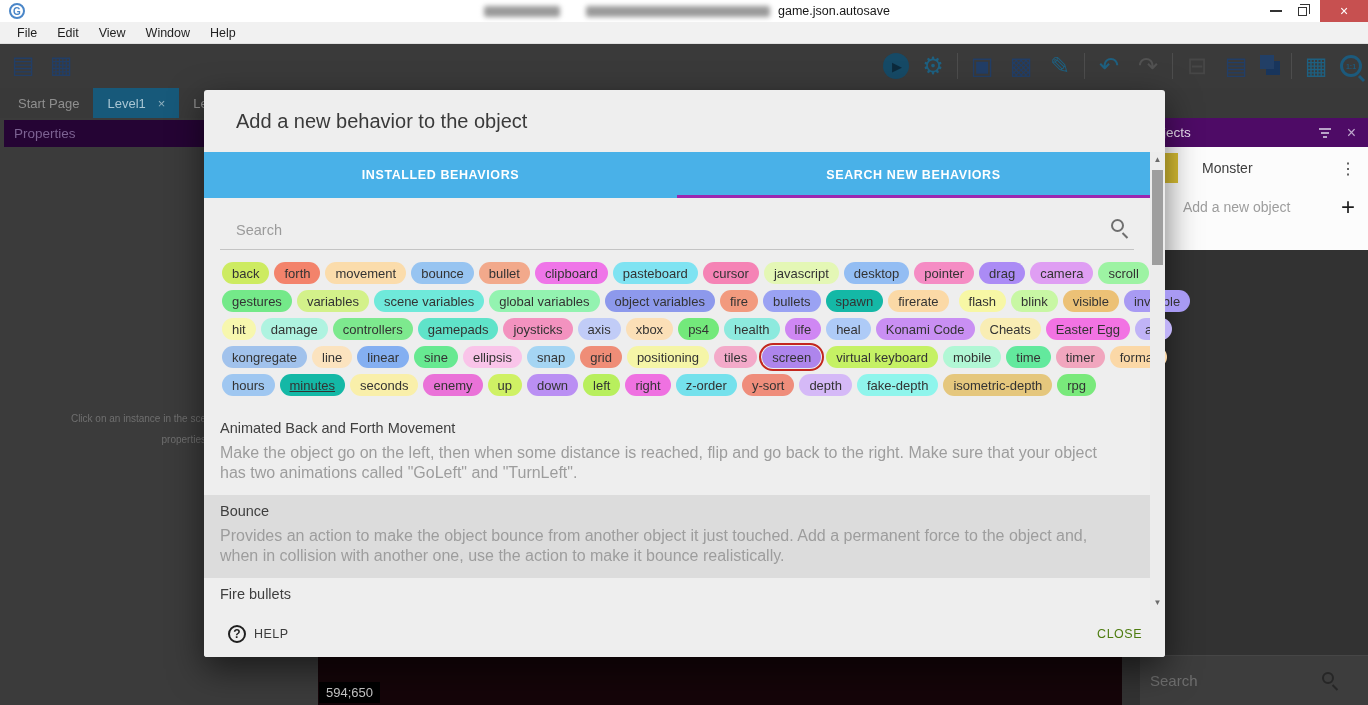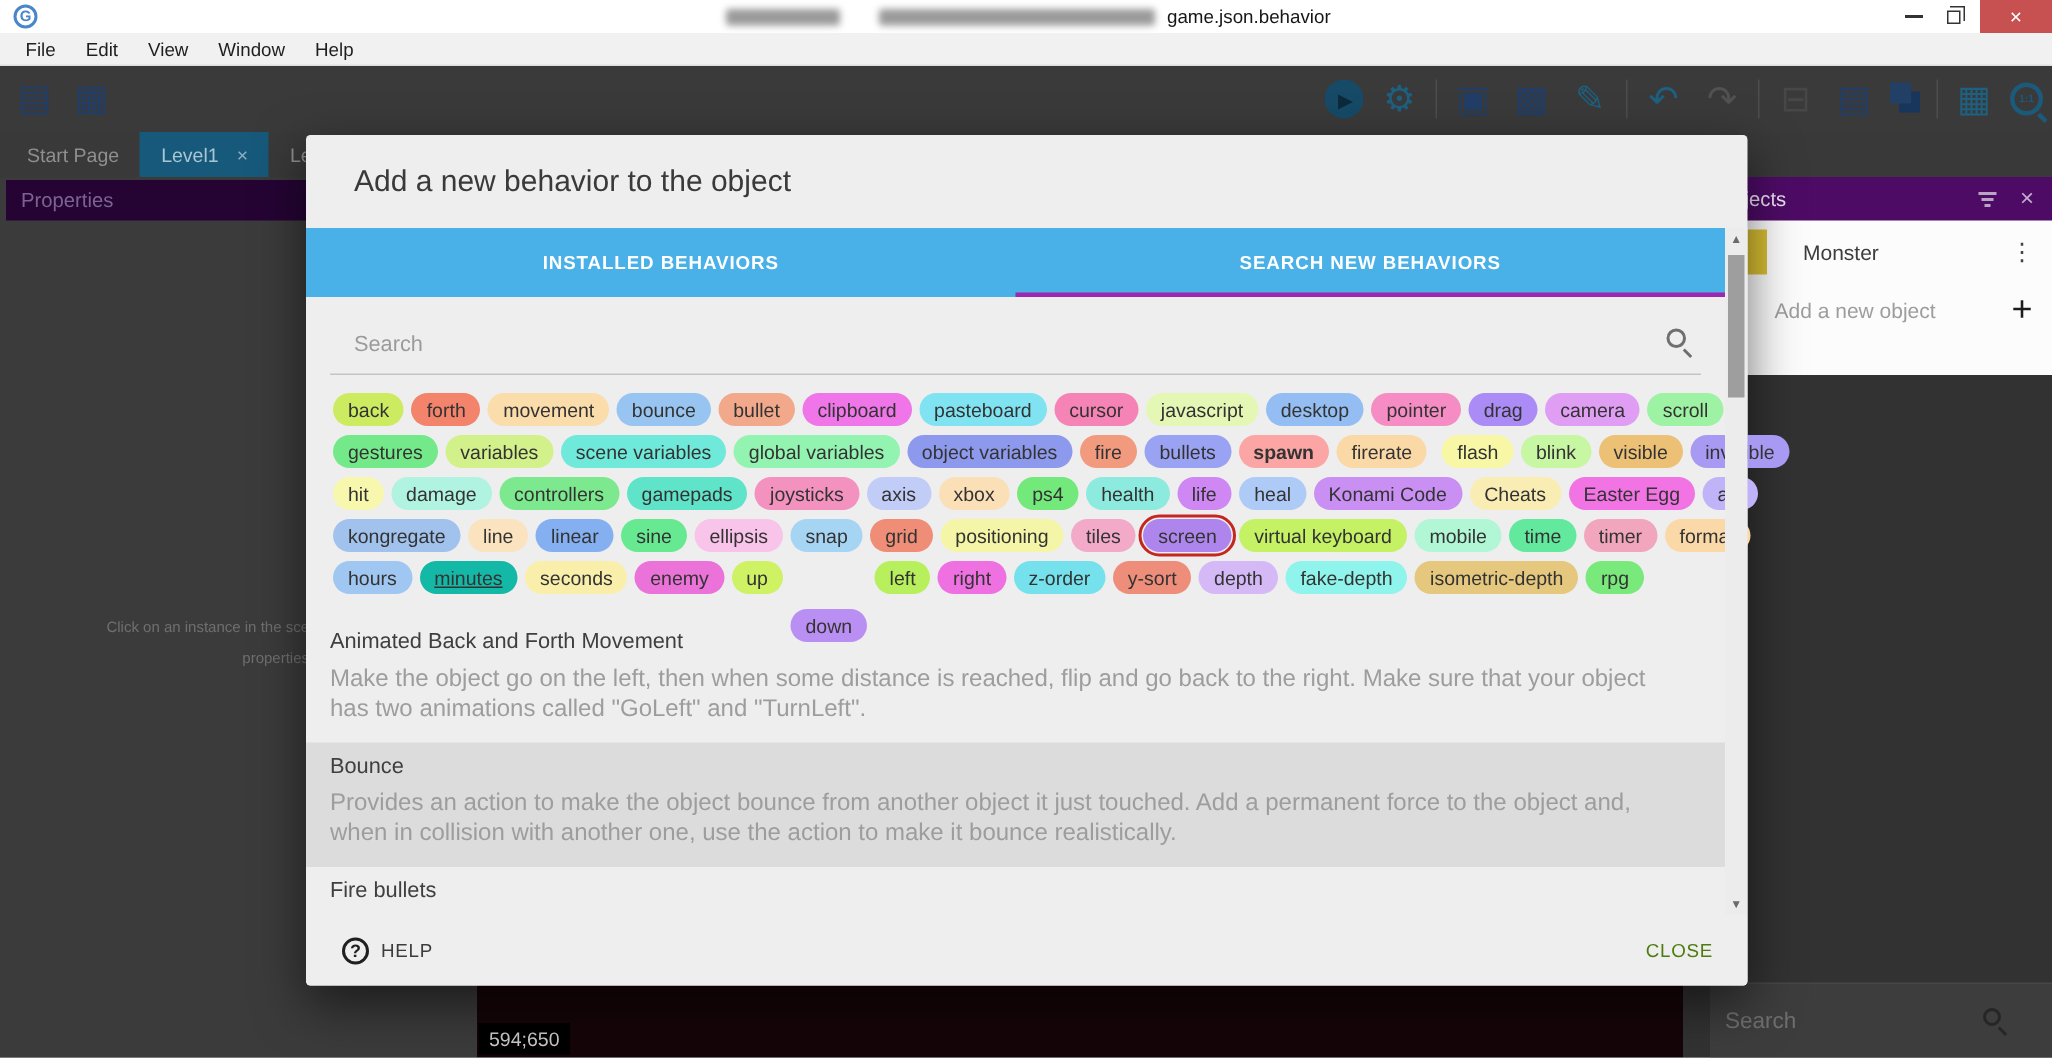--- a/index.html
+++ b/index.html
@@ -107,21 +107,21 @@
   .help-label{font-size:12.5px;color:#3c3c3c;letter-spacing:.5px;}
   .close-btn{margin-left:auto;font-size:12.5px;color:#4d7c0f;letter-spacing:.5px;}
 </style>
 </head>
 <body>
 
 <div class="titlebar">
   <span class="gd-logo">G</span>
   <span class="blurbar blur1"></span>
   <span class="blurbar blur2"></span>
-  <span class="title-tail">game.json.behavior</span>
+  <span class="title-tail">game.json.autosave</span>
   <span class="winbtn-min"></span>
   <span class="winbtn-restore"></span>
   <span class="winbtn-close">×</span>
 </div>
 
 <div class="menubar">
 
 <span class="menu-item">File</span>
     <span class="menu-item">Edit</span>
     <span class="menu-item">View</span>
@@ -237,21 +237,21 @@
       </div>
     <div class="chip-row">
 
     <span class="chip" style="background-color: rgb(116, 233, 137);">gestures</span>
         <span class="chip" style="background-color: rgb(211, 241, 138);">variables</span>
         <span class="chip" style="background-color: rgb(111, 233, 218);">scene variables</span>
         <span class="chip" style="background-color: rgb(147, 243, 176);">global variables</span>
         <span class="chip" style="background-color: rgb(141, 153, 236);">object variables</span>
         <span class="chip" style="background-color: rgb(242, 154, 126);">fire</span>
         <span class="chip" style="background-color: rgb(154, 162, 243);">bullets</span>
-        <span class="chip" style="background-color: #fca5a5; font-weight: bold;">spawn</span>
+        <span class="chip" style="background-color: #14b8a6;">spawn</span>
         <span class="chip" style="background-color: rgb(251, 217, 166);">firerate</span>
         <span class="chip small" style="background-color: rgb(205, 235, 124);"></span>
         <span class="chip" style="background-color: rgb(247, 247, 165);">flash</span>
         <span class="chip" style="background-color: rgb(200, 247, 164);">blink</span>
         <span class="chip" style="background-color: rgb(236, 193, 118);">visible</span>
         <span class="chip" style="background-color: rgb(168, 154, 243);">invisible</span>
       </div>
     <div class="chip-row">
 
     <span class="chip" style="background-color: rgb(247, 247, 174);">hit</span>
@@ -288,21 +288,21 @@
         <span class="chip" style="background-color: rgb(241, 166, 190);">timer</span>
         <span class="chip" style="background-color: rgb(251, 216, 167);">format</span>
       </div>
     <div class="chip-row">
 
     <span class="chip" style="background-color: rgb(159, 199, 241);">hours</span>
         <span class="chip" style="background-color: #14b8a6; text-decoration: underline;">minutes</span>
         <span class="chip" style="background-color: rgb(249, 239, 170);">seconds</span>
         <span class="chip" style="background-color: rgb(234, 114, 216);">enemy</span>
         <span class="chip" style="background-color: rgb(207, 241, 100);">up</span>
-        <span class="chip" style="background-color: rgb(186, 143, 243); margin-top: 32px;">down</span>
+        <span class="chip" style="background-color: rgb(186, 143, 243);">down</span>
         <span class="chip" style="background-color: rgb(184, 239, 93);">left</span>
         <span class="chip" style="background-color: rgb(239, 113, 225);">right</span>
         <span class="chip" style="background-color: rgb(116, 225, 236);">z-order</span>
         <span class="chip" style="background-color: rgb(239, 141, 123);">y-sort</span>
         <span class="chip" style="background-color: rgb(213, 185, 247);">depth</span>
         <span class="chip" style="background-color: rgb(143, 245, 236);">fake-depth</span>
         <span class="chip" style="background-color: rgb(229, 199, 125);">isometric-depth</span>
         <span class="chip" style="background-color: rgb(121, 233, 123); text-align: center;">rpg</span>
       </div>
   </div>

